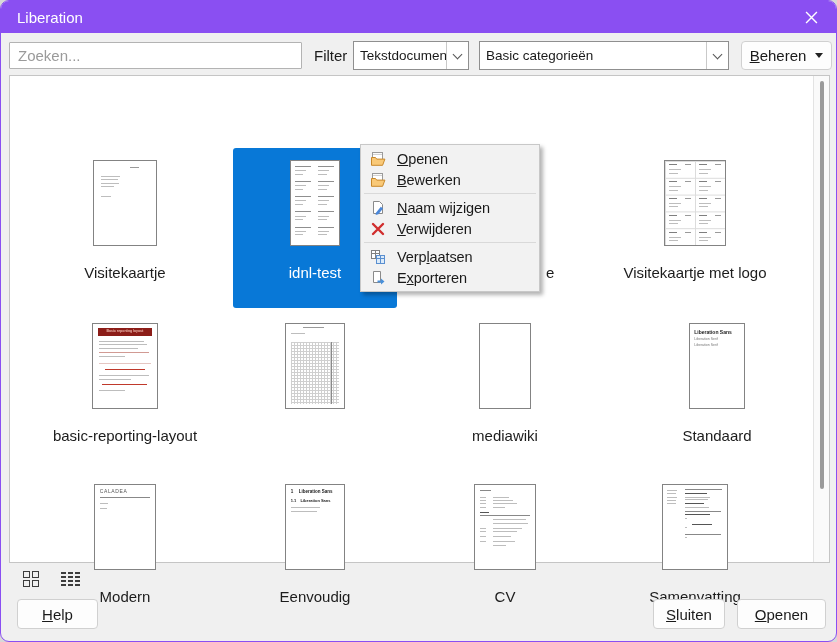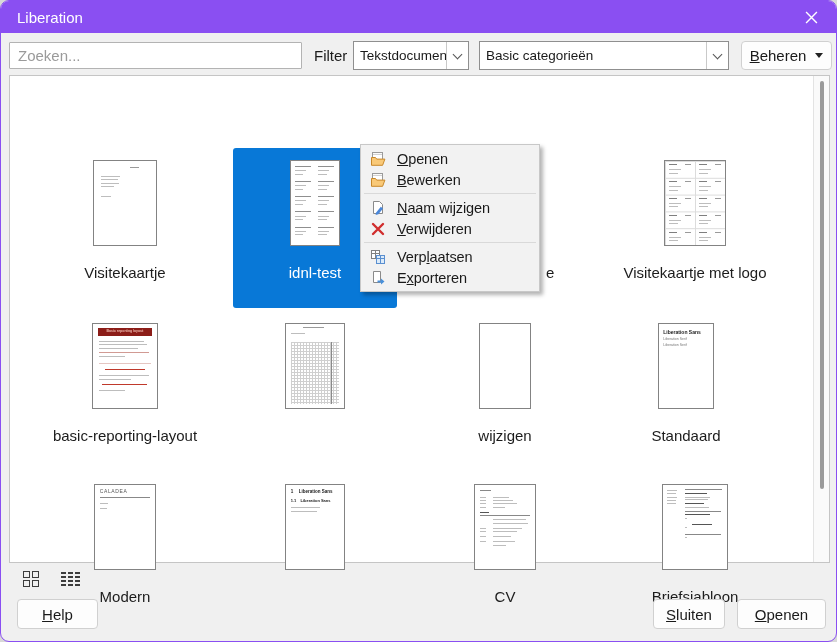--- a/index.html
+++ b/index.html
@@ -241,23 +241,23 @@
         <div class="card" style="left: 223px; top: 235px;">
           <div class="thumb t-graph" style="width: 60px;">
             <i style="left:30%;top:4%;width:36%;background:#9a9a9a;"></i>
             <i style="left:8%;top:11%;width:24%;"></i>
             <span class="graph-area"></span>
             <span class="graph-vline"></span>
           </div>
         </div>
         <div class="card" style="left: 413px; top: 235px;">
           <div class="thumb t-blank" style="width: 52px;"></div>
-          <div class="card-label">wijzigen</div>
-        </div>
-        <div class="card" style="left: 594px; top: 235px;">
+          <div class="card-label">mediawiki</div>
+        </div>
+        <div class="card" style="left: 625px; top: 235px;">
           <div class="thumb t-standaard" style="width: 56px;">
             <span class="tt b" style="left:8%;top:7%;font-size:5px;">Liberation Sans</span>
             <span class="tt" style="left:8%;top:17%;font-size:3.5px;color:#777;">Liberation Serif</span>
             <span class="tt" style="left:8%;top:24%;font-size:3.5px;color:#777;">Liberation Serif</span>
           </div>
           <div class="card-label">Standaard</div>
         </div>
         <div class="card" style="left: 33px; top: 396px;">
           <div class="thumb t-modern" style="width: 62px;">
             <span class="tt" style="left:8%;top:5%;font-size:5px;letter-spacing:.6px;color:#555;">CALADEA</span>
@@ -269,20 +269,21 @@
         </div>
         <div class="card" style="left: 223px; top: 396px;">
           <div class="thumb t-eenvoudig" style="width: 60px;">
             <span class="tt b" style="left:8%;top:6%;font-size:4.5px;">1</span>
             <span class="tt b" style="left:22%;top:6%;font-size:4.5px;">Liberation Sans</span>
             <span class="tt b" style="left:8%;top:17%;font-size:4px;">1.1</span>
             <span class="tt b" style="left:25%;top:17%;font-size:4px;">Liberation Sans</span>
             <i style="left:8%;top:26%;width:50%;"></i>
             <i style="left:8%;top:31%;width:46%;"></i>
           </div>
+          <div class="card-label">Eenvoudig</div>
         </div>
         <div class="card" style="left: 413px; top: 396px;">
           <div class="thumb t-cv" style="width: 62px;">
             <i style="left:8%;top:6%;width:18%;background:#888;"></i>
             <i style="left:8%;top:14%;width:10%;"></i>
             <i style="left:30%;top:14%;width:26%;"></i>
             <i style="left:8%;top:18%;width:10%;"></i>
             <i style="left:30%;top:18%;width:34%;"></i>
             <i style="left:8%;top:22%;width:10%;"></i>
             <i style="left:30%;top:22%;width:40%;"></i>
@@ -318,21 +319,21 @@
             <i style="left:34%;top:22%;width:30%;background:#555;"></i>
             <i style="left:34%;top:26%;width:38%;"></i>
             <i style="left:34%;top:31%;width:56%;background:#888;"></i>
             <i style="left:34%;top:35%;width:40%;background:#555;"></i>
             <i style="left:34%;top:39%;width:3%;"></i>
             <i style="left:46%;top:46%;width:30%;background:#555;"></i>
             <i style="left:34%;top:50%;width:3%;"></i>
             <i style="left:34%;top:58%;width:56%;background:#888;"></i>
             <i style="left:34%;top:62%;width:3%;"></i>
           </div>
-          <div class="card-label">Briefsjabloon</div>
+          <div class="card-label">Samenvatting</div>
         </div>
       </div>
     <div class="scroll-track">
       <div class="scroll-thumb"></div>
     </div>
   </div>
 
   <div class="context-menu">
       <div class="menu-item">
         <span class="menu-icon">

